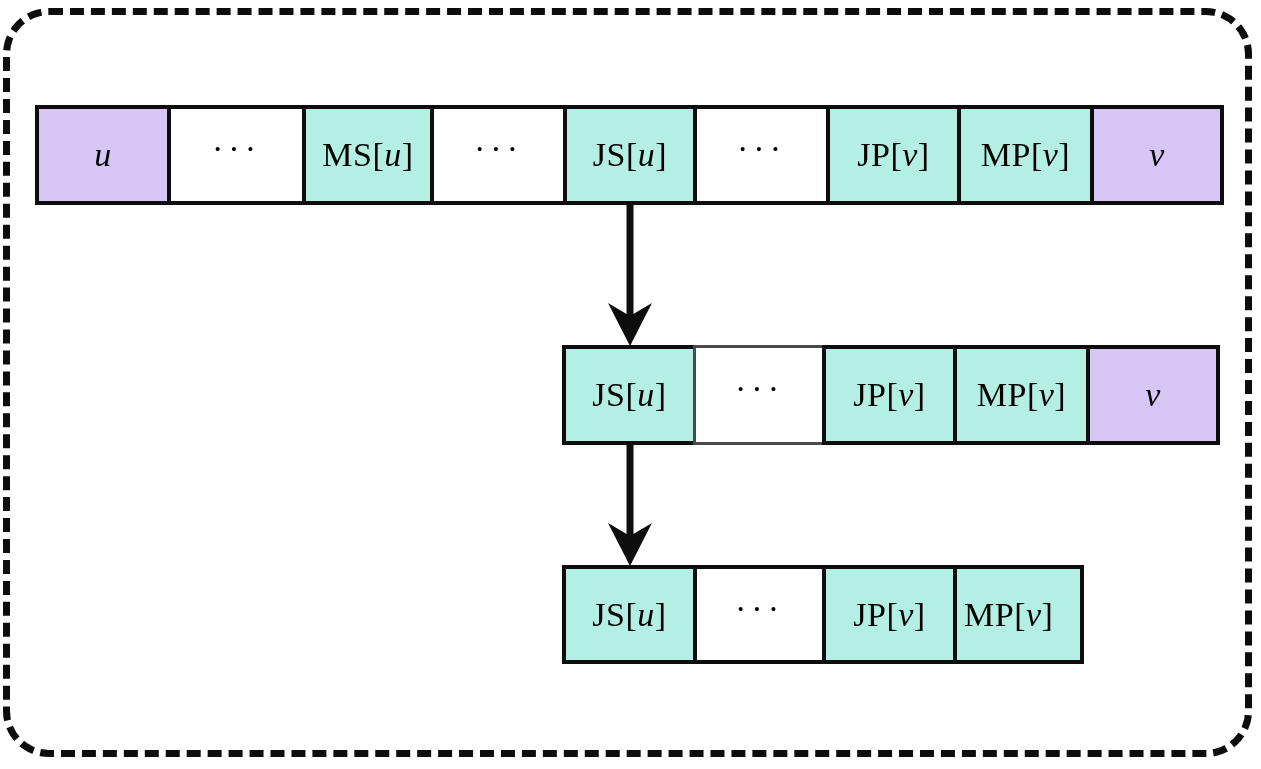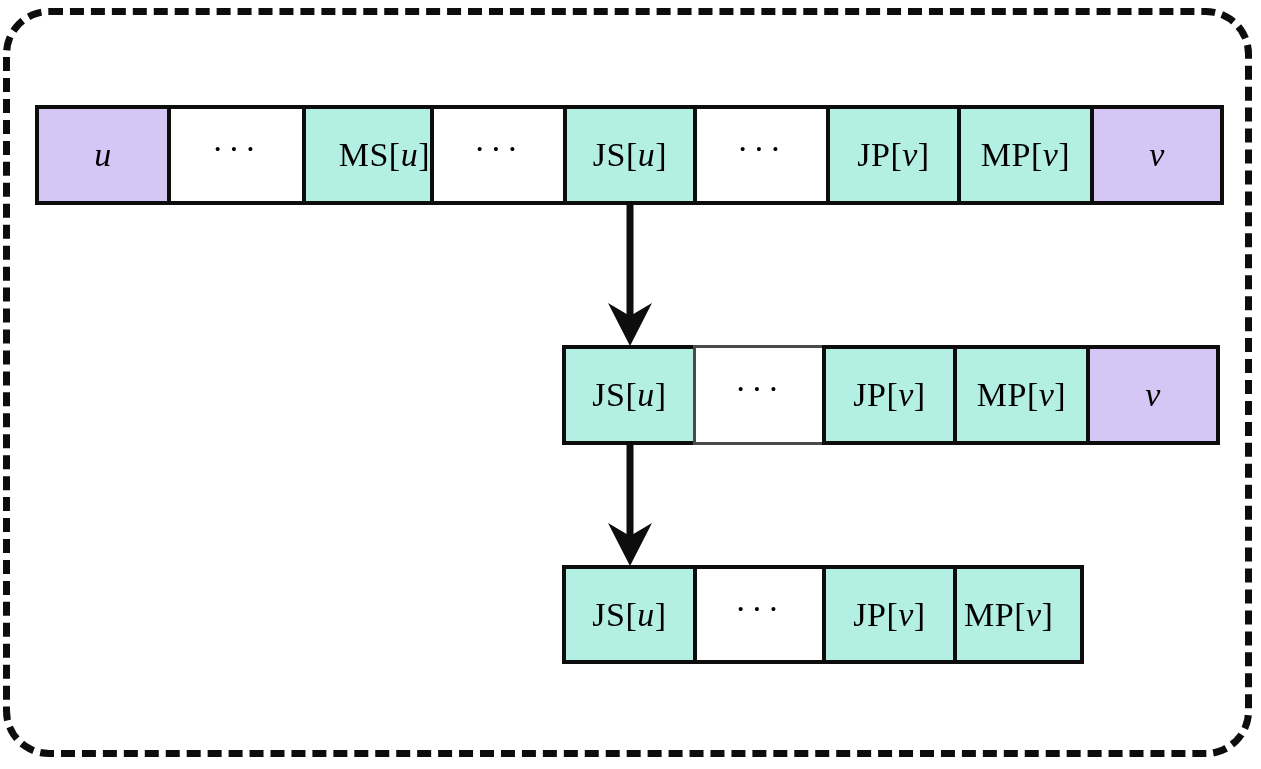--- a/index.html
+++ b/index.html
@@ -84,21 +84,21 @@
 
   <div class="enclosure"></div>
 
   <div class="array" id="row1" style="left:35px; top:105px; height:100px;">
     <div class="cell violet" style="width:136px;">
       <span class="lbl"><i class="v">u</i></span>
     </div>
     <div class="cell" style="width:139px;">
       <span class="dots">···</span>
     </div>
-    <div class="cell mint" style="width:132px;justify-content:flex-end;">
+    <div class="cell mint" style="width:132px;">
       <span class="lbl">MS[<i class="v">u</i>]</span>
     </div>
     <div class="cell" style="width:137px;">
       <span class="dots">···</span>
     </div>
     <div class="cell mint" style="width:134px;">
       <span class="lbl">JS[<i class="v">u</i>]</span>
     </div>
     <div class="cell" style="width:137px;">
       <span class="dots">···</span>

